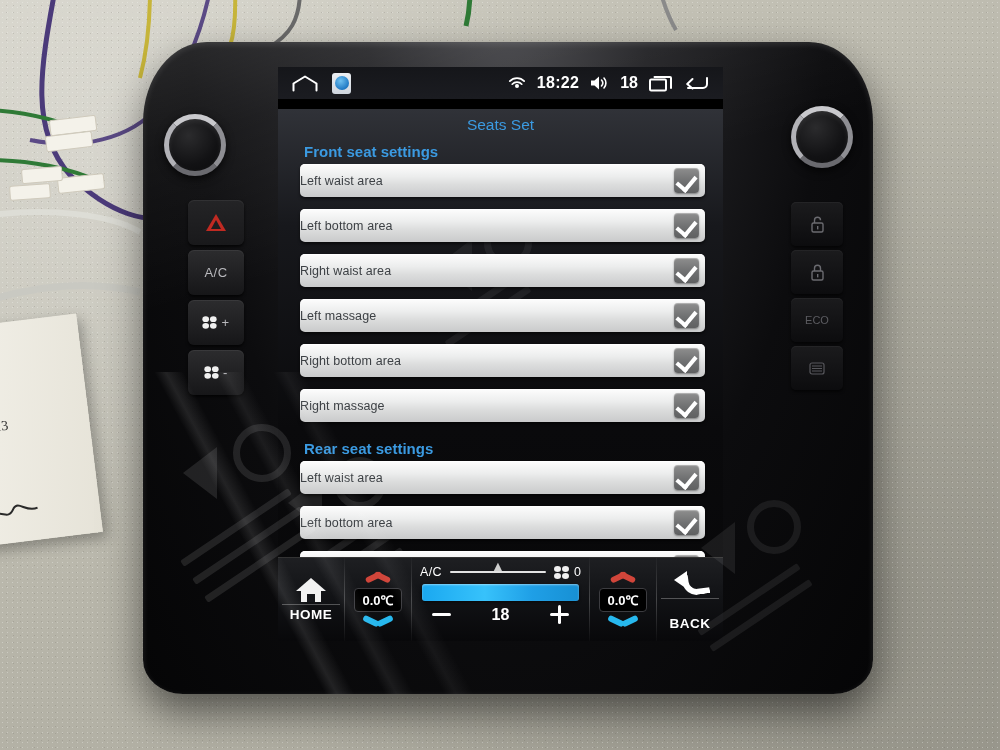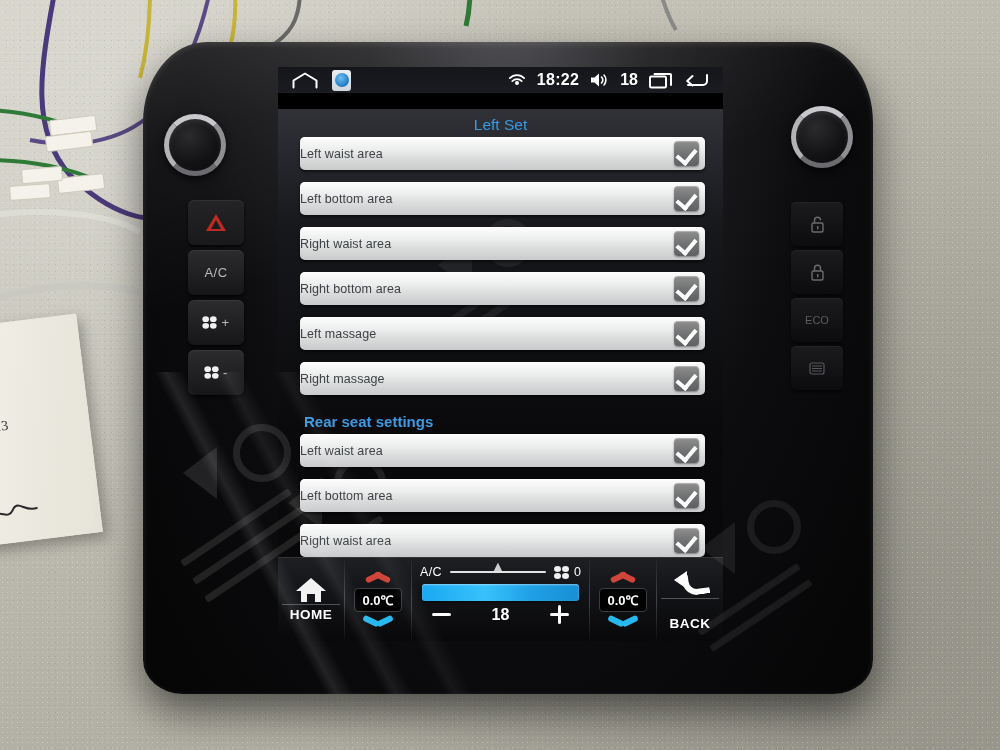--- a/index.html
+++ b/index.html
@@ -96,21 +96,21 @@
     box-shadow: 0 1px 3px rgba(0,0,0,.6); }
 
   
   #screen {
     position:absolute; left:135px; top:25px; width:445px; height:574px;
     background:#000; overflow:hidden;
   }
 
   
   #statusbar {
-    height:26px; background:linear-gradient(180deg,#15161a,#1b1c21);
+    height:32px; background:linear-gradient(180deg,#15161a,#1b1c21);
     display:flex; align-items:center; padding:0 14px; color:#fff;
     position:relative;
   }
   .sb-left { display:flex; align-items:center; gap:14px; }
   .sb-right{ margin-left:auto; display:flex; align-items:center; gap:11px; }
   .sb-time { font-size:16px; font-weight:bold; letter-spacing:.3px; }
   .sb-vol  { font-size:16px; font-weight:bold; }
   .appicon { width:19px;height:21px;border-radius:3px;
     background:linear-gradient(180deg,#eceff3,#cfd6de);
     display:flex;align-items:center;justify-content:center; }
@@ -362,41 +362,42 @@
         <div class="bar" style="left:0px;  top:100px; width:100px;"></div>
         <div class="bar" style="left:10px; top:114px; width:100px;"></div>
       </div>
       <div class="wm" style="left:280px; top:430px; width:200px; height:150px; opacity:.07;">
         <div class="tri2" style="left:10px; top:40px;"></div>
         <div class="ring" style="left:56px; top:20px; width:48px; height:48px;"></div>
         <div class="bar" style="left:0px;  top:100px; width:100px;"></div>
         <div class="bar" style="left:10px; top:114px; width:100px;"></div>
       </div>
 
-      <div id="page-title">Left Set</div>
-
+      <div id="page-title">Seats Set</div>
+
+      <div class="section-h">Front seat settings</div>
       <div class="rowlist">
         <div class="row">
           <span class="row-label">Left waist area</span>
           <span class="cbox"></span>
         </div>
         <div class="row">
           <span class="row-label">Left bottom area</span>
           <span class="cbox"></span>
         </div>
         <div class="row">
           <span class="row-label">Right waist area</span>
           <span class="cbox"></span>
         </div>
         <div class="row">
+          <span class="row-label">Left massage</span>
+          <span class="cbox"></span>
+        </div>
+        <div class="row">
           <span class="row-label">Right bottom area</span>
-          <span class="cbox"></span>
-        </div>
-        <div class="row">
-          <span class="row-label">Left massage</span>
           <span class="cbox"></span>
         </div>
         <div class="row">
           <span class="row-label">Right massage</span>
           <span class="cbox"></span>
         </div>
       </div>
 
       <div class="section-h">Rear seat settings</div>
       <div class="rowlist">

